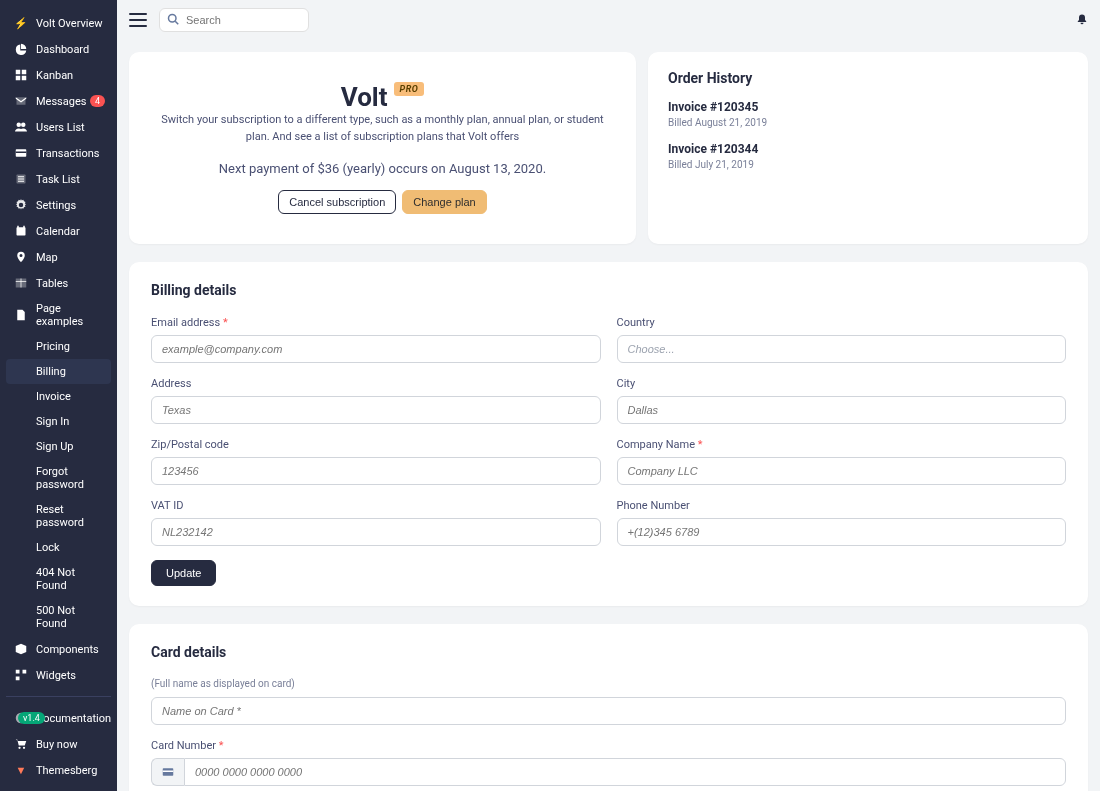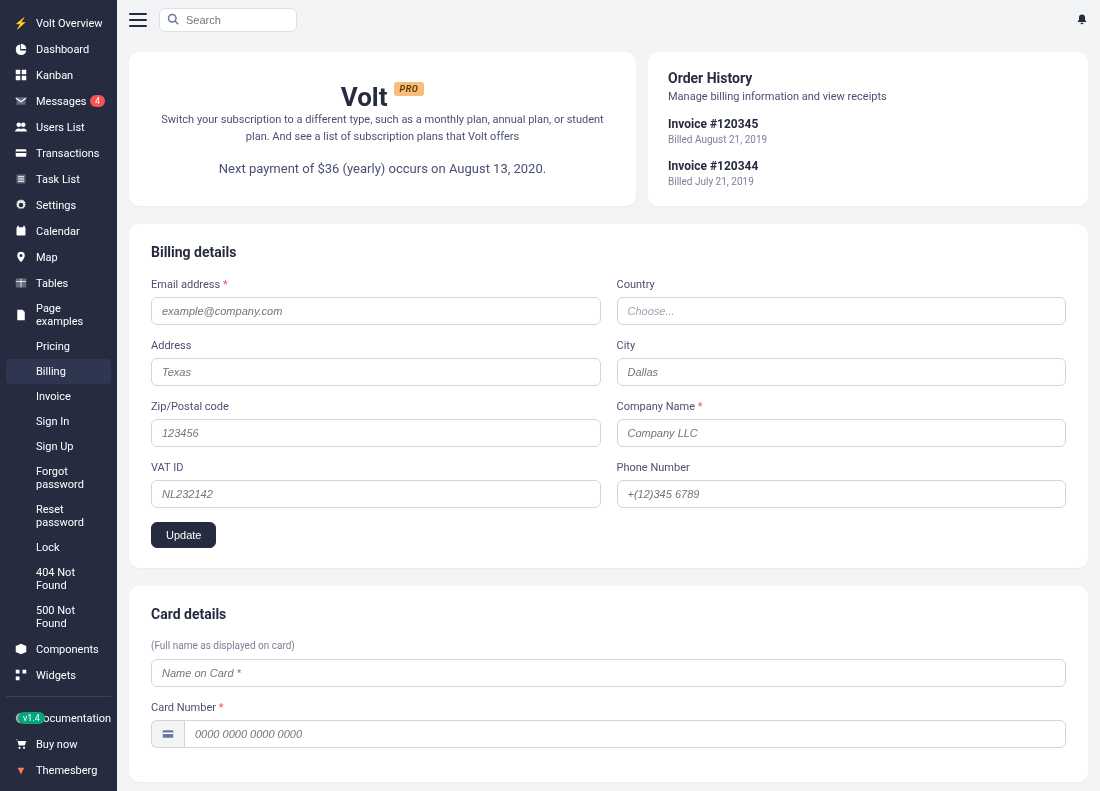--- a/index.html
+++ b/index.html
@@ -15,21 +15,21 @@
 .sub-item { padding-left: 30px; }
 .nav-badge { position: absolute; right: 6px; background: #fa5252; color: #fff; font-size: 9px; padding: 1px 5px; border-radius: 8px; }
 .nav-badge.green { background: #05a677; right: auto; margin-left: 4px; }
 .nav-sep { height: 1px; background: #3a4060; margin: 8px 0; }
 
 
 .main { flex: 1; display: flex; flex-direction: column; }
 .topbar { display: flex; align-items: center; padding: 8px 12px; gap: 12px; }
 .hamburger { width: 18px; height: 14px; display: flex; flex-direction: column; justify-content: space-between; cursor: pointer; }
 .hamburger span { height: 2px; background: #262b40; border-radius: 1px; }
-.search-wrap { position: relative; width: 138px; }
+.search-wrap { position: relative; width: 150px; }
 .search-wrap input { width: 100%; padding: 5px 8px 5px 26px; border: 1px solid #e0e0e0; border-radius: 6px; font-size: 11px; background: #fff; }
 .search-wrap .sicon { position: absolute; left: 8px; top: 5px; color: #66799e; }
 .bell { margin-left: auto; color: #262b40; }
 
 .content { padding: 12px 12px 12px 12px; }
 .row { display: flex; gap: 12px; margin-bottom: 18px; }
 .card { background: #fff; border-radius: 10px; box-shadow: 0 1px 2px rgba(0,0,0,0.04); }
 .plan-card { flex: 1; padding: 30px 24px; text-align: center; }
 .plan-title { font-size: 26px; font-weight: 700; color: #262b40; display: inline-flex; align-items: flex-start; gap: 6px; }
 .pro-badge { background: #f8bd7a; color: #5a4000; font-size: 9px; font-weight: 700; padding: 2px 6px; border-radius: 3px; letter-spacing: 0.5px; font-style: italic; }
@@ -273,24 +273,27 @@
 
     <div class="content">
       <div class="row">
         <div class="card plan-card">
           <div class="plan-title">
             <span>Volt</span>
             <span class="pro-badge">PRO</span>
           </div>
           <p class="plan-desc">Switch your subscription to a different type, such as a monthly plan, annual plan, or student plan. And see a list of subscription plans that Volt offers</p>
           <p class="plan-next">Next payment of $36 (yearly) occurs on August 13, 2020.</p>
+          <div class="plan-actions">
+            <button class="btn">Cancel subscription</button>
+            <button class="btn gold">Change plan</button>
+          </div>
         </div>
         <div class="card order-card">
           <h3>Order History</h3>
-          <p class="order-sub">Manage billing information and view receipts</p>
           <div class="invoice">
             <div class="invoice-title">Invoice #120345</div>
             <div class="invoice-date">Billed August 21, 2019</div>
           </div>
           <div class="invoice">
             <div class="invoice-title">Invoice #120344</div>
             <div class="invoice-date">Billed July 21, 2019</div>
           </div>
         </div>
       </div>

